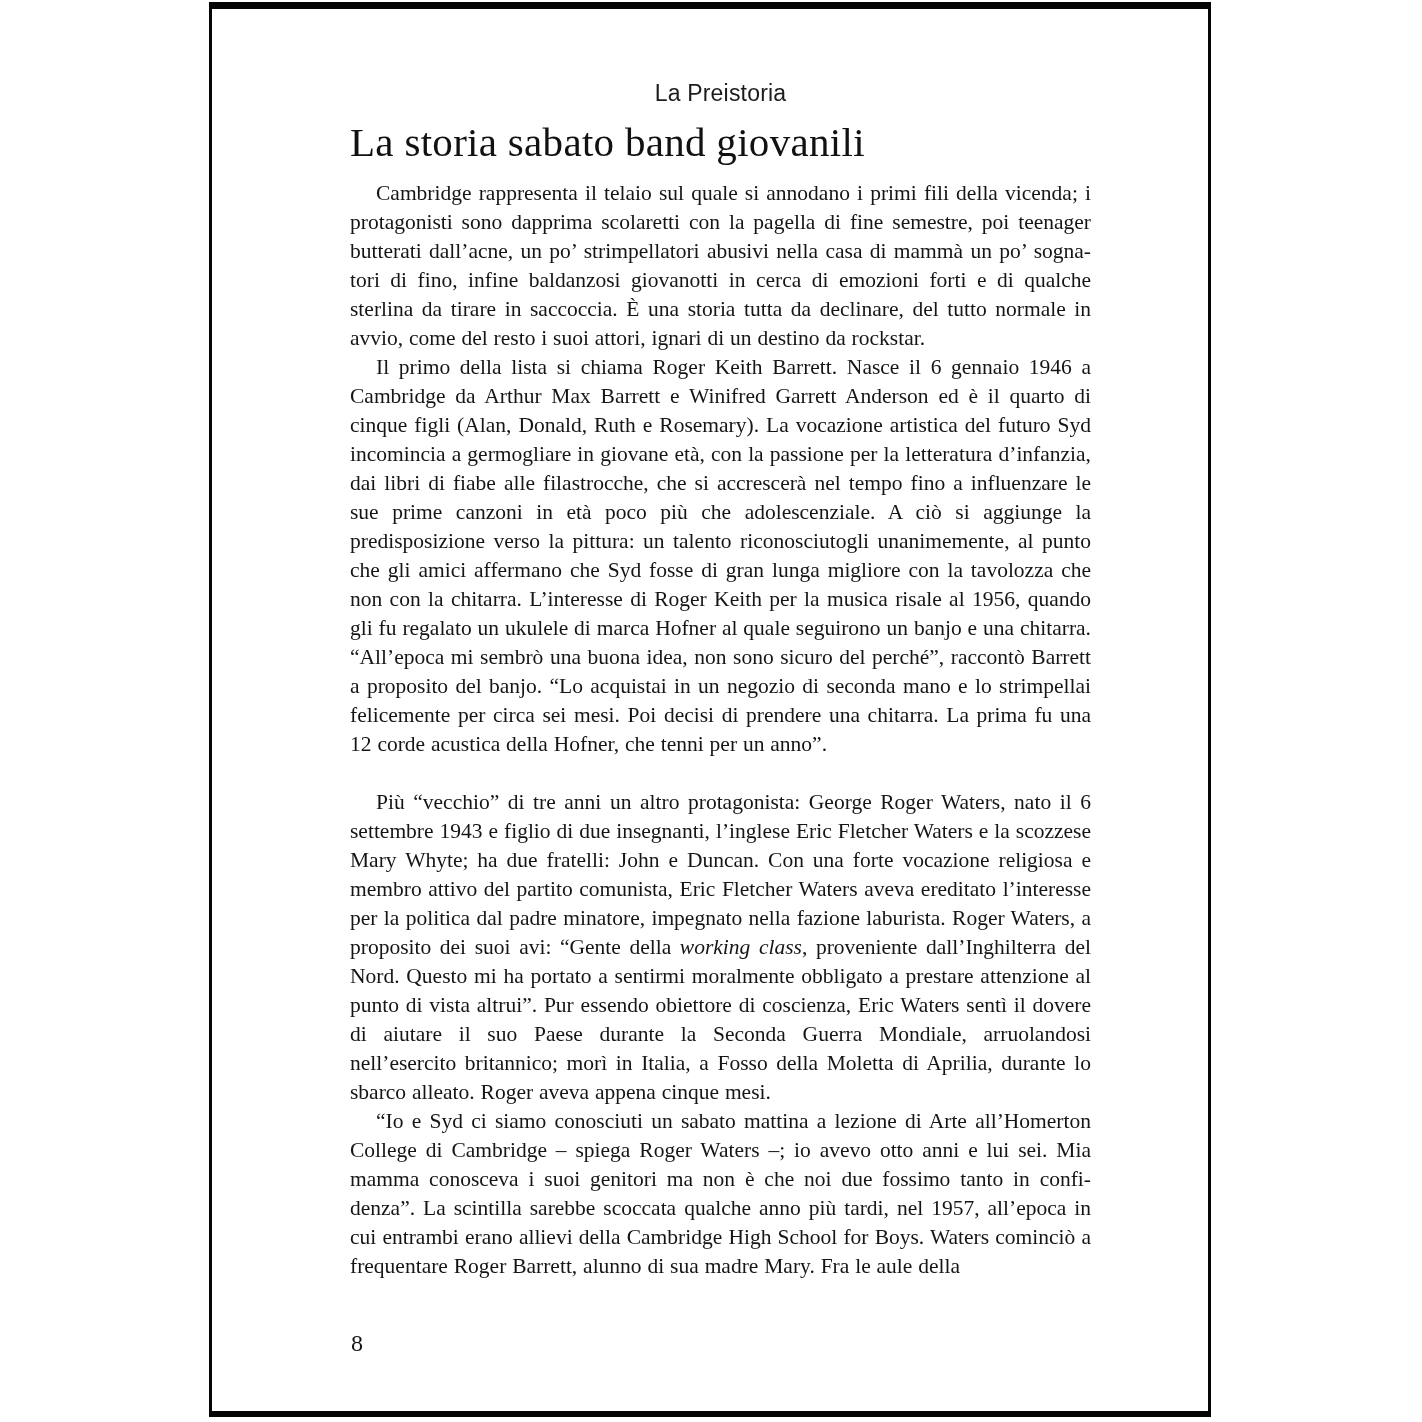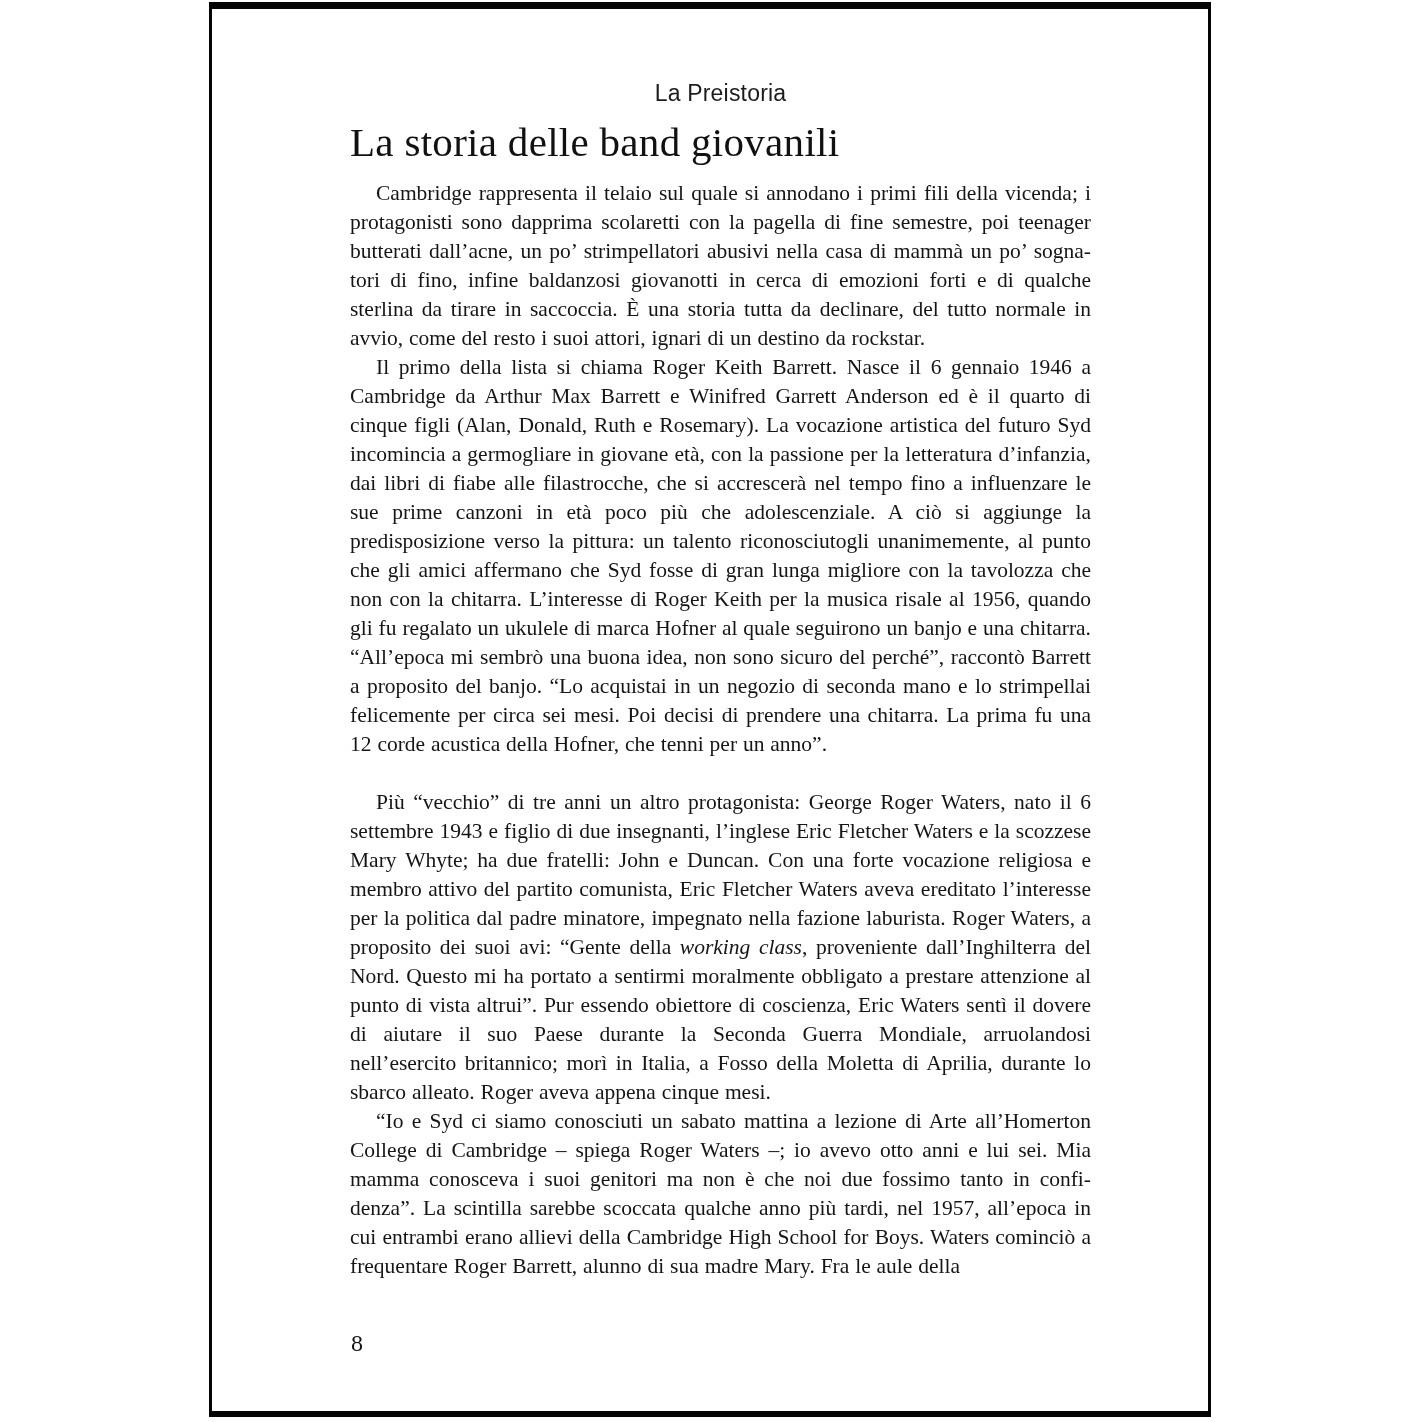--- a/index.html
+++ b/index.html
@@ -80,21 +80,21 @@
 <body>
 
 <div class="canvas">
 
   <div class="page-frame"></div>
 
   <div class="text-block">
 
     <div class="running-header">La Preistoria</div>
 
-    <h1 class="chapter-title">La storia delle band giovanili</h1>
+    <h1 class="chapter-title">La storia sabato band giovanili</h1>
 
     <p class="para"><span>Cambridge rappresenta il telaio sul quale si annodano i primi fili della vicenda; i protagonisti sono dapprima scolaretti con la pagella di fine semestre, poi teenager butterati dall’acne, un po’ strimpellatori abusivi nella casa di mammà un po’ sogna­tori di fino, infine baldanzosi giovanotti in cerca di emozioni forti e di qualche sterlina da tirare in saccoccia. È una storia tutta da declinare, del tutto normale in avvio, come del resto i suoi attori, ignari di un destino da rockstar.</span></p>
 
     <p class="para"><span>Il primo della lista si chiama Roger Keith Barrett. Nasce il 6 gennaio 1946 a Cambridge da Arthur Max Barrett e Winifred Garrett Anderson ed è il quarto di cinque figli (Alan, Donald, Ruth e Rosemary). La vocazione artistica del futuro Syd incomincia a germogliare in giovane età, con la passione per la let­teratura d’infanzia, dai libri di fiabe alle filastrocche, che si accrescerà nel tempo fino a influenzare le sue prime canzoni in età poco più che adolescenziale. A ciò si aggiunge la predisposizione verso la pittura: un talento riconosciutogli una­nimemente, al punto che gli amici affermano che Syd fosse di gran lunga mi­gliore con la tavolozza che non con la chitarra. L’interesse di Roger Keith per la musica risale al 1956, quando gli fu regalato un ukulele di marca Hofner al quale seguirono un banjo e una chitarra. “All’epoca mi sembrò una buona idea, non sono sicuro del perché”, raccontò Barrett a proposito del banjo. “Lo acqui­stai in un negozio di seconda mano e lo strimpellai felicemente per circa sei mesi. Poi decisi di prendere una chitarra. La prima fu una 12 corde acustica della Hofner, che tenni per un anno”.</span></p>
 
     <p class="para gap-before"><span>Più “vecchio” di tre anni un altro protagonista: George Roger Waters, nato il 6 settembre 1943 e figlio di due insegnanti, l’inglese Eric Fletcher Waters e la scoz­zese Mary Whyte; ha due fratelli: John e Duncan. Con una forte vocazione religio­sa e membro attivo del partito comunista, Eric Fletcher Waters aveva ereditato l’interesse per la politica dal padre minatore, impegnato nella fazione laburista. Roger Waters, a proposito dei suoi avi: “Gente della </span><i>working class</i><span>, proveniente dall’Inghilterra del Nord. Questo mi ha portato a sentirmi moralmente obbligato a prestare attenzione al punto di vista altrui”. Pur essendo obiettore di coscienza, Eric Waters sentì il dovere di aiutare il suo Paese durante la Seconda Guerra Mondiale, arruolandosi nell’esercito britannico; morì in Italia, a Fosso della Moletta di Aprilia, durante lo sbarco alleato. Roger aveva appena cinque mesi.</span></p>
 
     <p class="para"><span>“Io e Syd ci siamo conosciuti un sabato mattina a lezione di Arte all’Homerton College di Cambridge – spiega Roger Waters –; io avevo otto anni e lui sei. Mia mamma conosceva i suoi genitori ma non è che noi due fossimo tanto in confi­denza”. La scintilla sarebbe scoccata qualche anno più tardi, nel 1957, all’epoca in cui entrambi erano allievi della Cambridge High School for Boys. Waters comin­ciò a frequentare Roger Barrett, alunno di sua madre Mary. Fra le aule della</span></p>
 
   </div>

